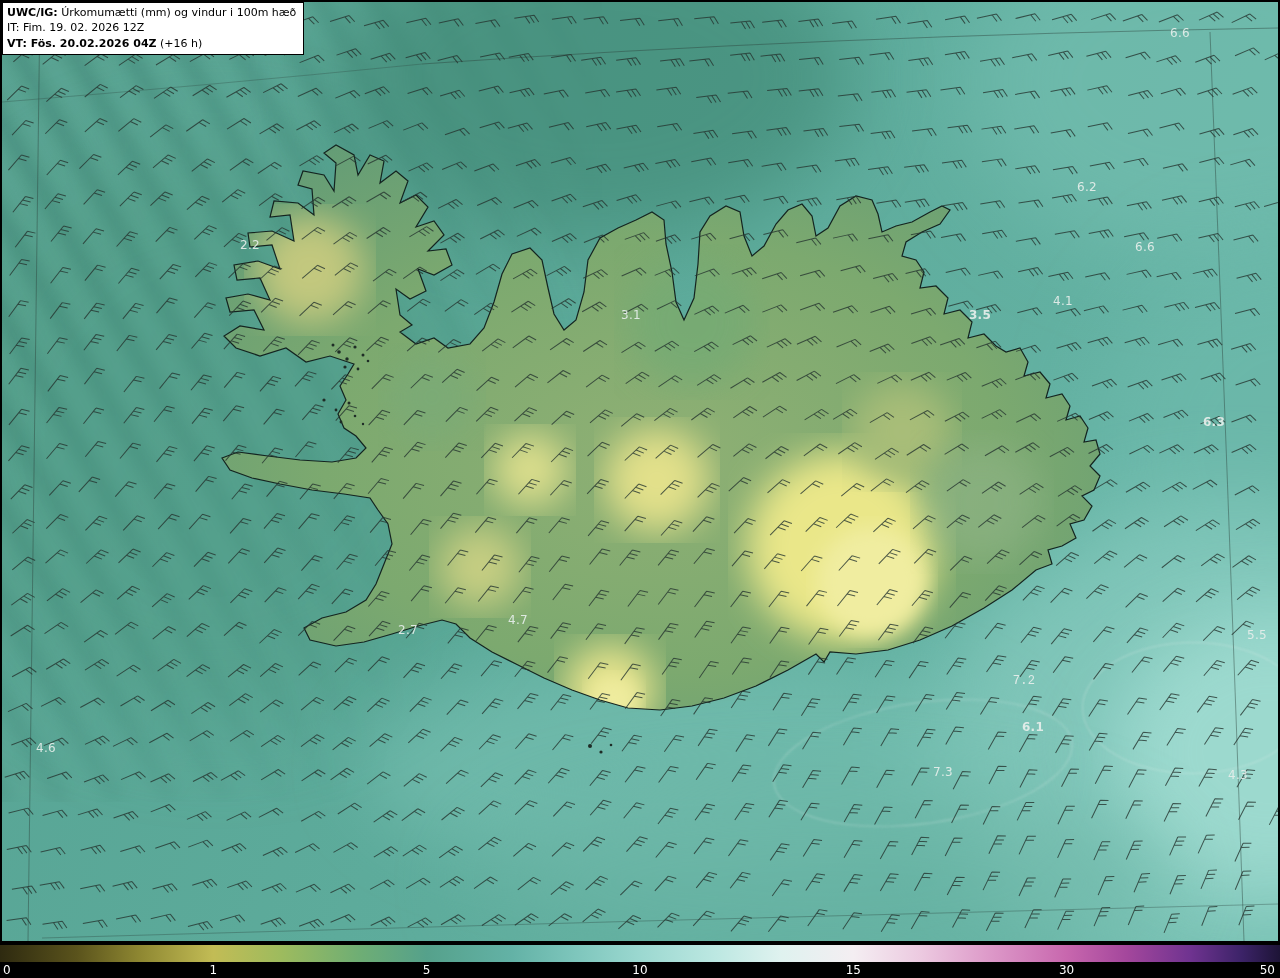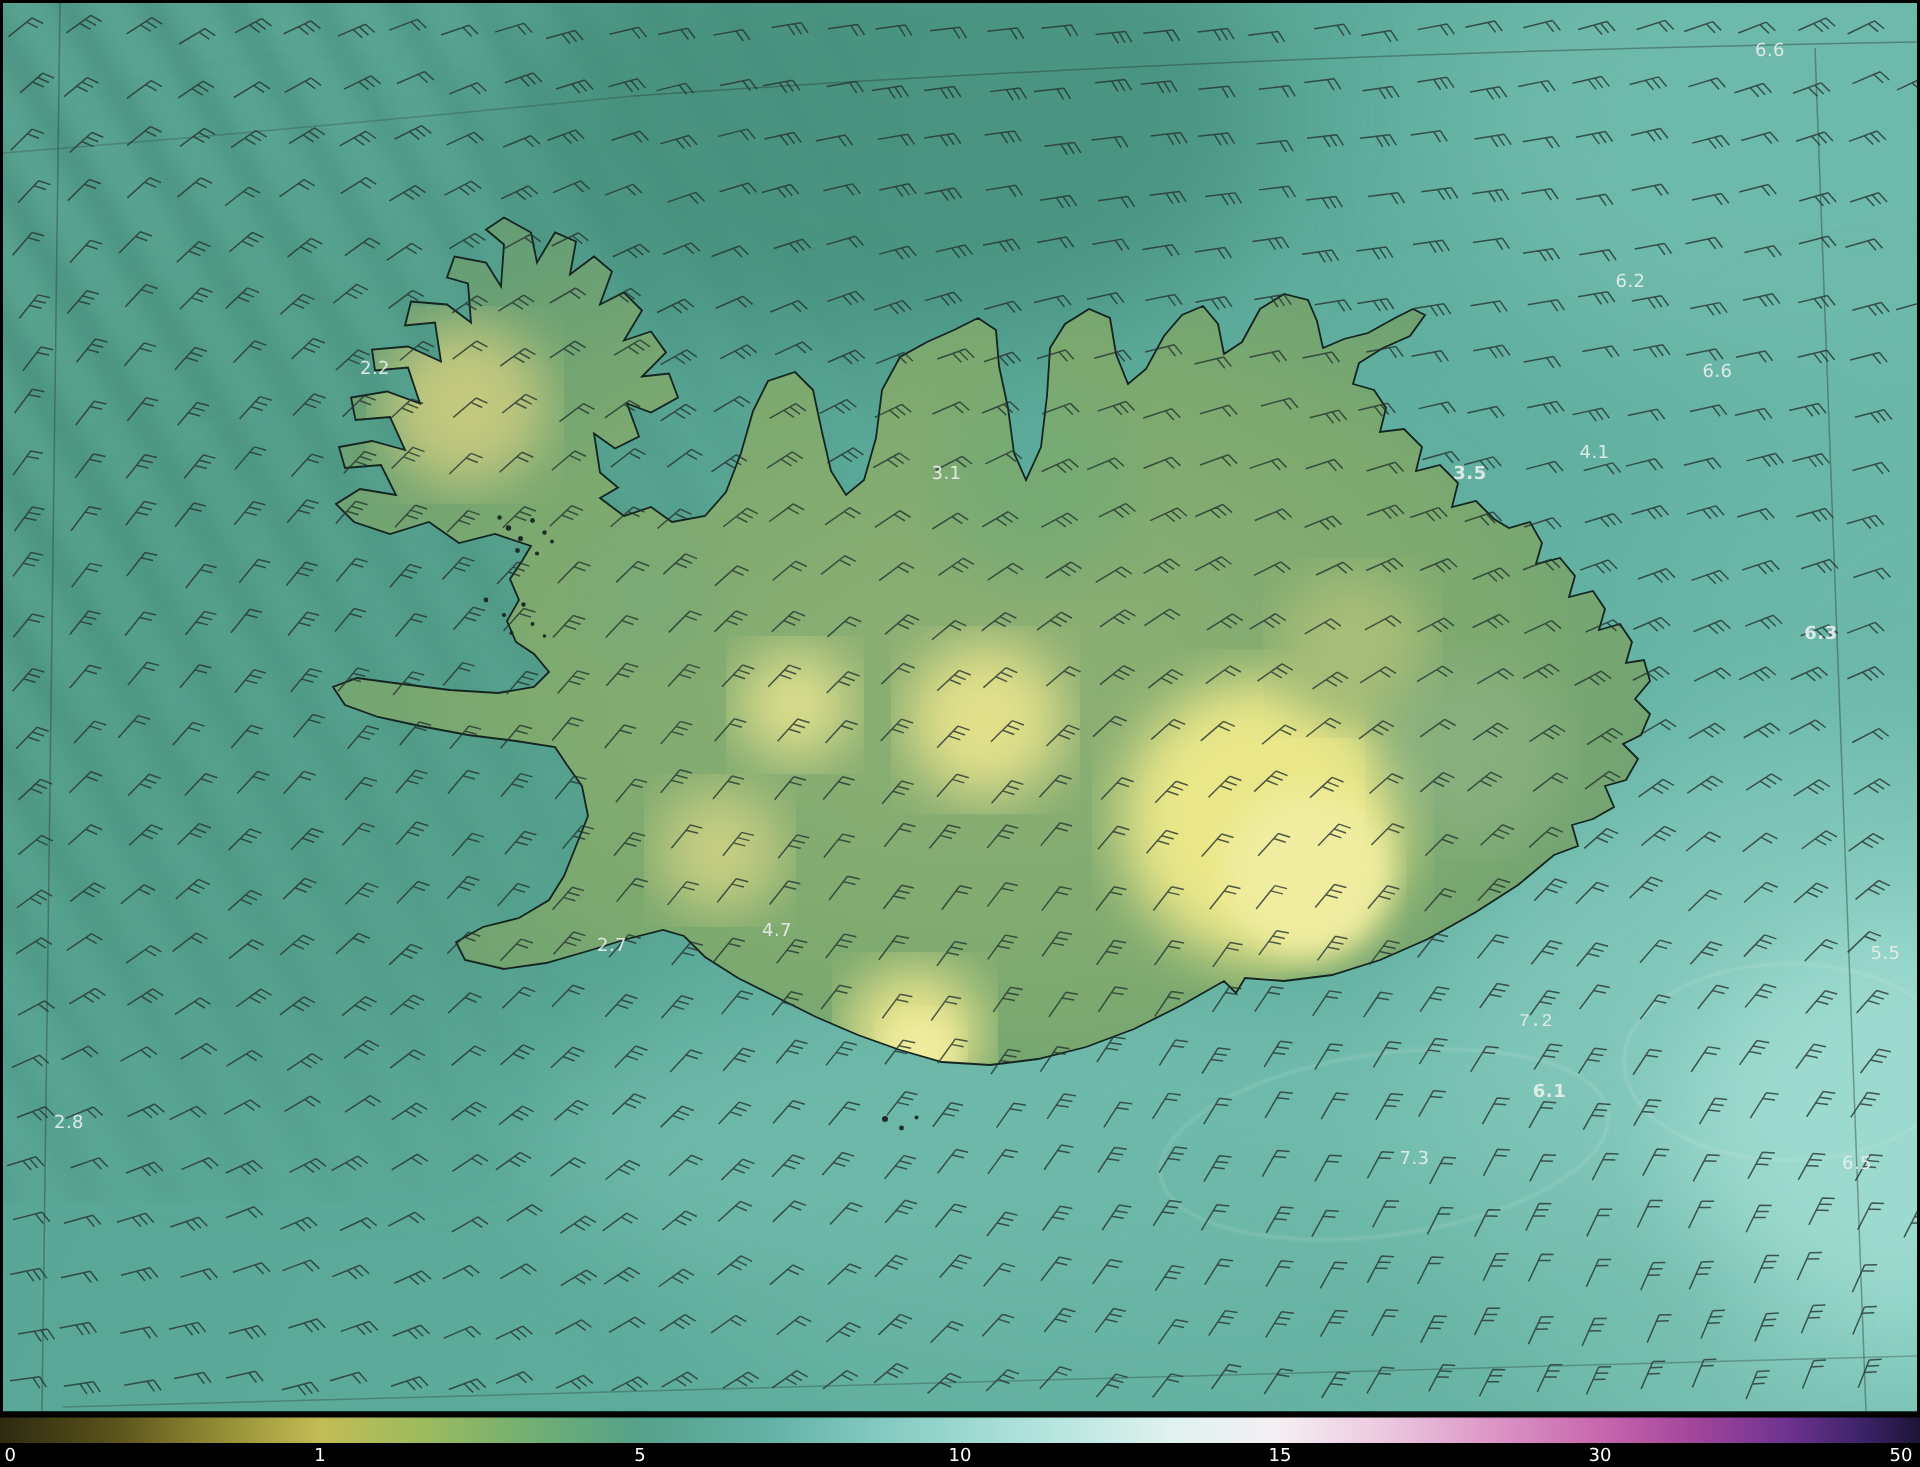--- a/index.html
+++ b/index.html
@@ -1046,28 +1046,33 @@
       <span class="contour-label" style="left: 1178px; top: 31px;">6.6</span>
       <span class="contour-label" style="left: 1085px; top: 185px;">6.2</span>
       <span class="contour-label" style="left: 1143px; top: 245px;">6.6</span>
       <span class="contour-label" style="left: 1061px; top: 299px;">4.1</span>
       <span class="contour-label" style="left: 978px; top: 313px; font-weight: bold;">3.5</span>
       <span class="contour-label" style="left: 1212px; top: 420px; font-weight: bold;">6.3</span>
       <span class="contour-label" style="left: 629px; top: 313px;">3.1</span>
       <span class="contour-label" style="left: 248px; top: 243px;">2.2</span>
       <span class="contour-label" style="left: 406px; top: 628px;">2.7</span>
       <span class="contour-label" style="left: 516px; top: 618px;">4.7</span>
-      <span class="contour-label" style="left: 44px; top: 746px;">2.8</span>
+      <span class="contour-label" style="left: 44px; top: 746px;">4.6</span>
       <span class="contour-label" style="left: 1255px; top: 633px;">5.5</span>
       <span class="contour-label" style="left: 1022px; top: 679px; font-family: Liberation Mono, monospace;">7.2</span>
       <span class="contour-label" style="left: 1031px; top: 725px; font-weight: bold;">6.1</span>
       <span class="contour-label" style="left: 941px; top: 770px;">7.3</span>
-      <span class="contour-label" style="left: 1236px; top: 773px;">6.5</span>
+      <span class="contour-label" style="left: 1236px; top: 773px;">4.3</span>
     </div>
 
+  <div class="titlebox">
+    <div><span class="b">UWC/IG:</span><span> Úrkomumætti (mm) og vindur i 100m hæð</span></div>
+    <div>IT: Fim. 19. 02. 2026 12Z</div>
+    <div><span class="b">VT: Fös. 20.02.2026 04Z</span><span> (+16 h)</span></div>
+  </div>
 </div>
 
 <div class="bottombar">
   <div class="colorbar" style="background: linear-gradient(to right, rgb(46, 42, 16) 0%, rgb(90, 83, 28) 6%, rgb(143, 136, 50) 11%, rgb(194, 188, 85) 16.67%, rgb(157, 187, 94) 22%, rgb(111, 174, 116) 28%, rgb(85, 161, 139) 33.33%, rgb(99, 178, 166) 40%, rgb(126, 198, 188) 45%, rgb(155, 216, 208) 50%, rgb(189, 232, 226) 56%, rgb(223, 242, 239) 61%, rgb(244, 238, 242) 66.67%, rgb(236, 201, 224) 72%, rgb(222, 156, 202) 77%, rgb(200, 103, 174) 83.33%, rgb(164, 71, 156) 88%, rgb(111, 51, 144) 93%, rgb(60, 35, 104) 97%, rgb(29, 20, 54) 100%);"></div>
   <div class="cbticks">
       <span style="left: 3px;">0</span>
       <span style="left: 16.67%; transform: translateX(-50%);">1</span>
       <span style="left: 33.33%; transform: translateX(-50%);">5</span>
       <span style="left: 50%; transform: translateX(-50%);">10</span>
       <span style="left: 66.67%; transform: translateX(-50%);">15</span>

